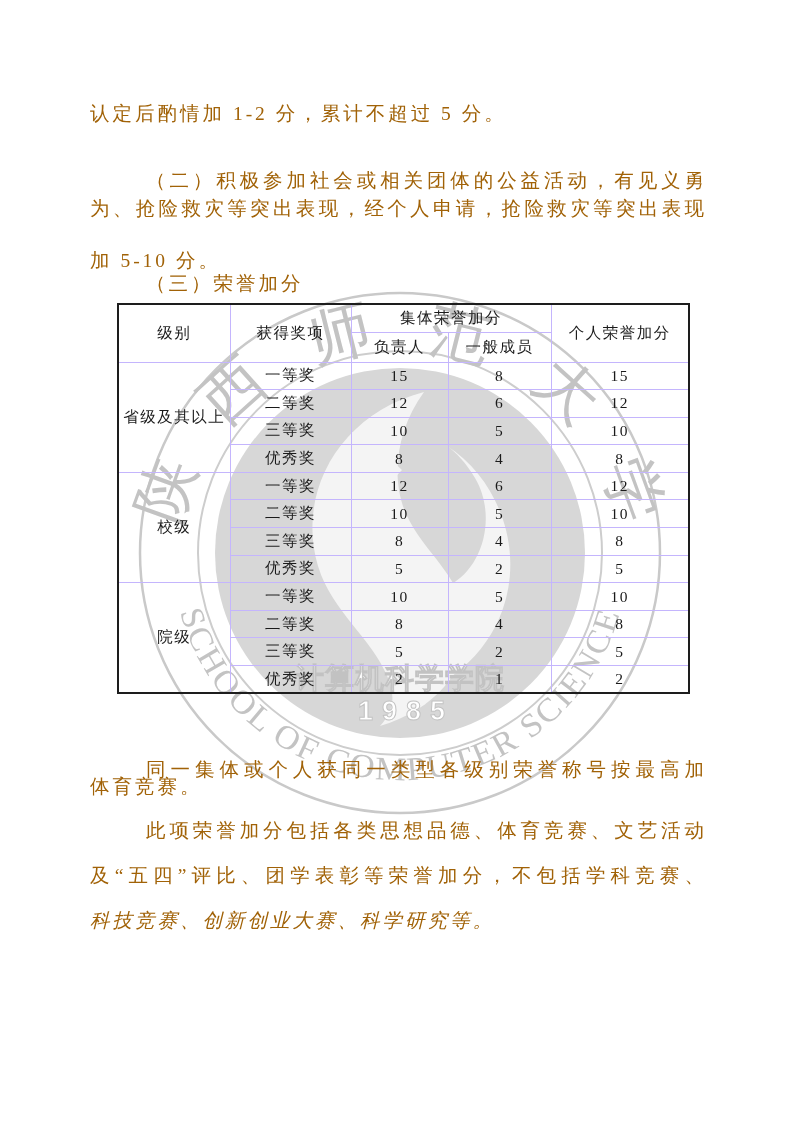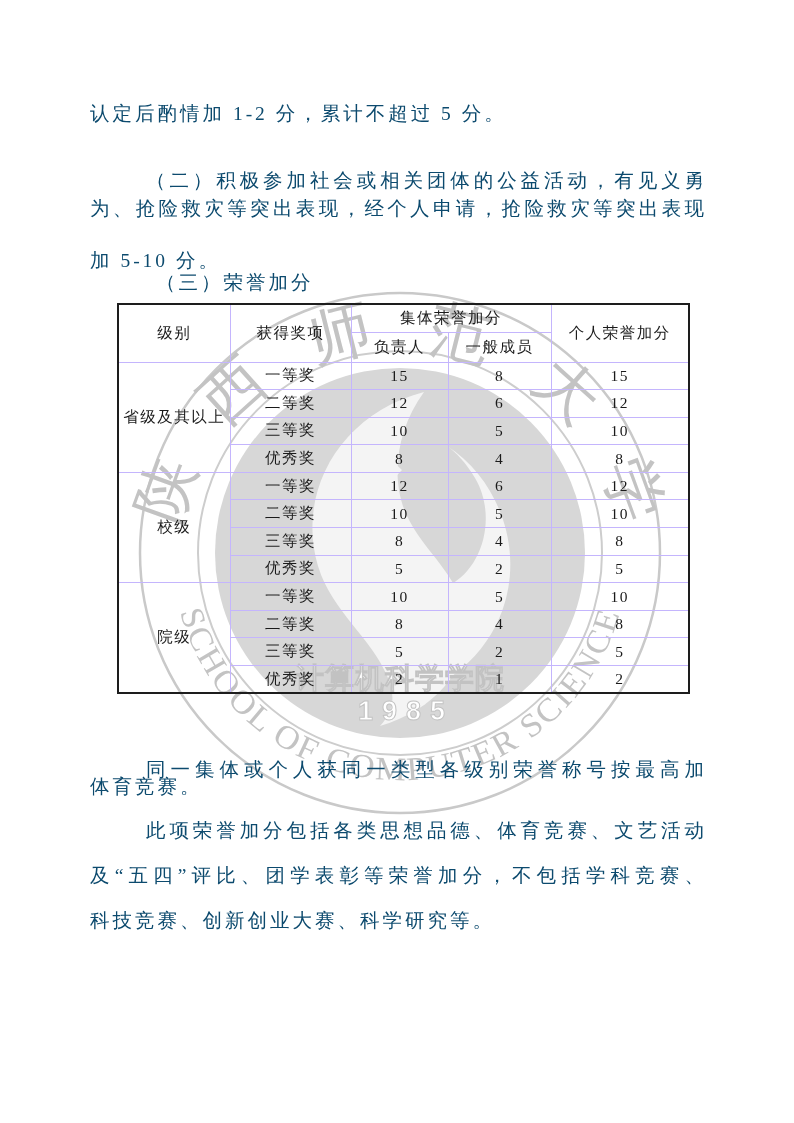--- a/index.html
+++ b/index.html
@@ -18,21 +18,21 @@
     z-index:0; pointer-events:none;
   }
   
   .line {
     position:absolute;
     z-index:2;
     font-size:19.5px;
     line-height:22px;
     letter-spacing:3px;
     white-space:nowrap;
-    color:#0c4a6e;
+    color:#a16207;
   }
   .line.justify {
     white-space:normal;
     letter-spacing:1px;
     text-align:justify;
     text-align-last:justify;
   }
   
   table.score {
     position:absolute; left:117px; top:303px;
@@ -97,26 +97,26 @@
     </text>
 
     <text x="400" y="688" text-anchor="middle" font-size="29" letter-spacing="1" fill="#ffffff" stroke="#c2c2c2" stroke-width="0.8" font-family="Liberation Sans, DejaVu Sans, sans-serif" font-weight="bold">计算机科学学院</text>
     <text x="406" y="720" text-anchor="middle" font-size="27" letter-spacing="9" fill="#ffffff" stroke="#c2c2c2" stroke-width="1" font-family="Liberation Sans, DejaVu Sans, sans-serif" font-weight="bold">1985</text>
   </svg>
 
   <div class="line" style="left:90px;  top:103px;  width:615px;">认定后酌情加 1-2 分，累计不超过 5 分。</div>
   <div class="line justify" style="left:146px; top:150px;  width:559px;margin-top:20px;">（二）积极参加社会或相关团体的公益活动，有见义勇</div>
   <div class="line justify" style="left:90px;  top:198px;  width:615px;">为、抢险救灾等突出表现，经个人申请，抢险救灾等突出表现</div>
   <div class="line" style="left:90px;  top:234px;  width:615px;margin-top:16px;">加 5-10 分。</div>
-  <div class="line" style="left:156px; top:273px;  width:559px;font-family:Liberation Mono, monospace;">（三）荣誉加分</div>
+  <div class="line" style="left:146px; top:273px;  width:559px;">（三）荣誉加分</div>
   <div class="line justify" style="left:146px; top:759px;  width:559px;">同一集体或个人获同一类型各级别荣誉称号按最高加</div>
   <div class="line" style="left:90px;  top:776px;  width:615px;">体育竞赛。</div>
   <div class="line justify" style="left:146px; top:820px;  width:559px;">此项荣誉加分包括各类思想品德、体育竞赛、文艺活动</div>
   <div class="line justify" style="left:90px;  top:865px;  width:615px;">及“五四”评比、团学表彰等荣誉加分，不包括学科竞赛、</div>
-  <div class="line" style="left:90px;  top:910px;  width:615px;">科技竞赛、创新创业大赛、科学研究等。</div>
+  <div class="line" style="left:90px;  top:910px;  width:615px;font-style:italic;">科技竞赛、创新创业大赛、科学研究等。</div>
 
   <table class="score">
     <colgroup>
       <col style="width:112px">
         <col style="width:121px">
         <col style="width:97px">
       <col style="width:103px">
         <col style="width:138px">
     </colgroup>
     <thead>

